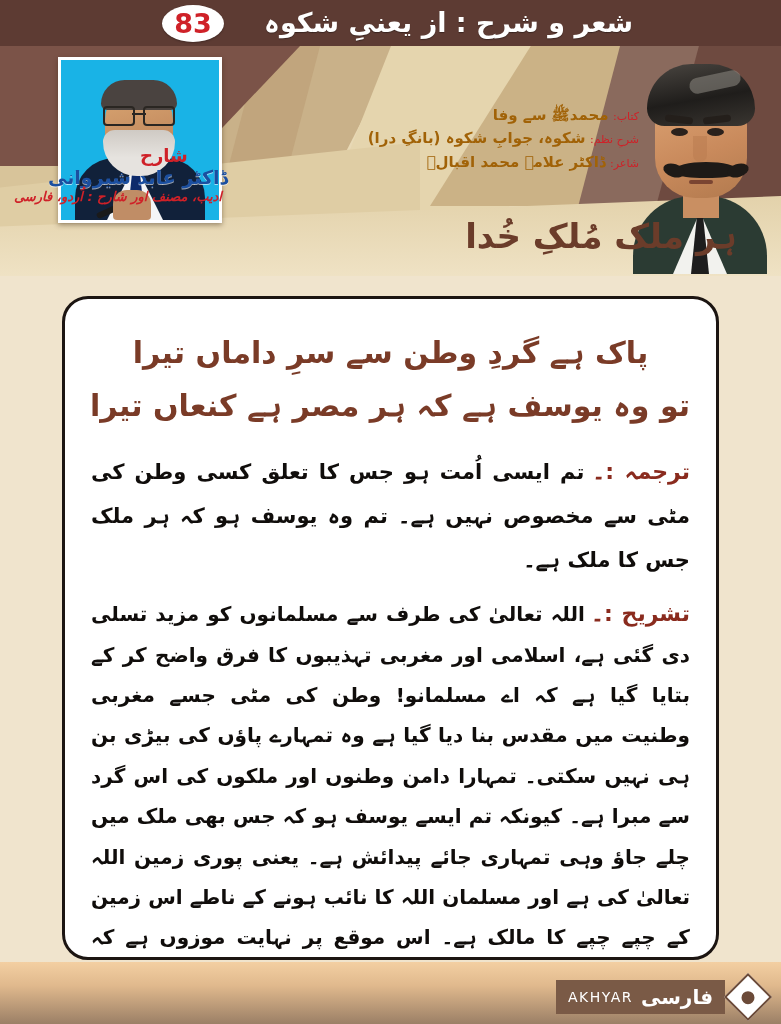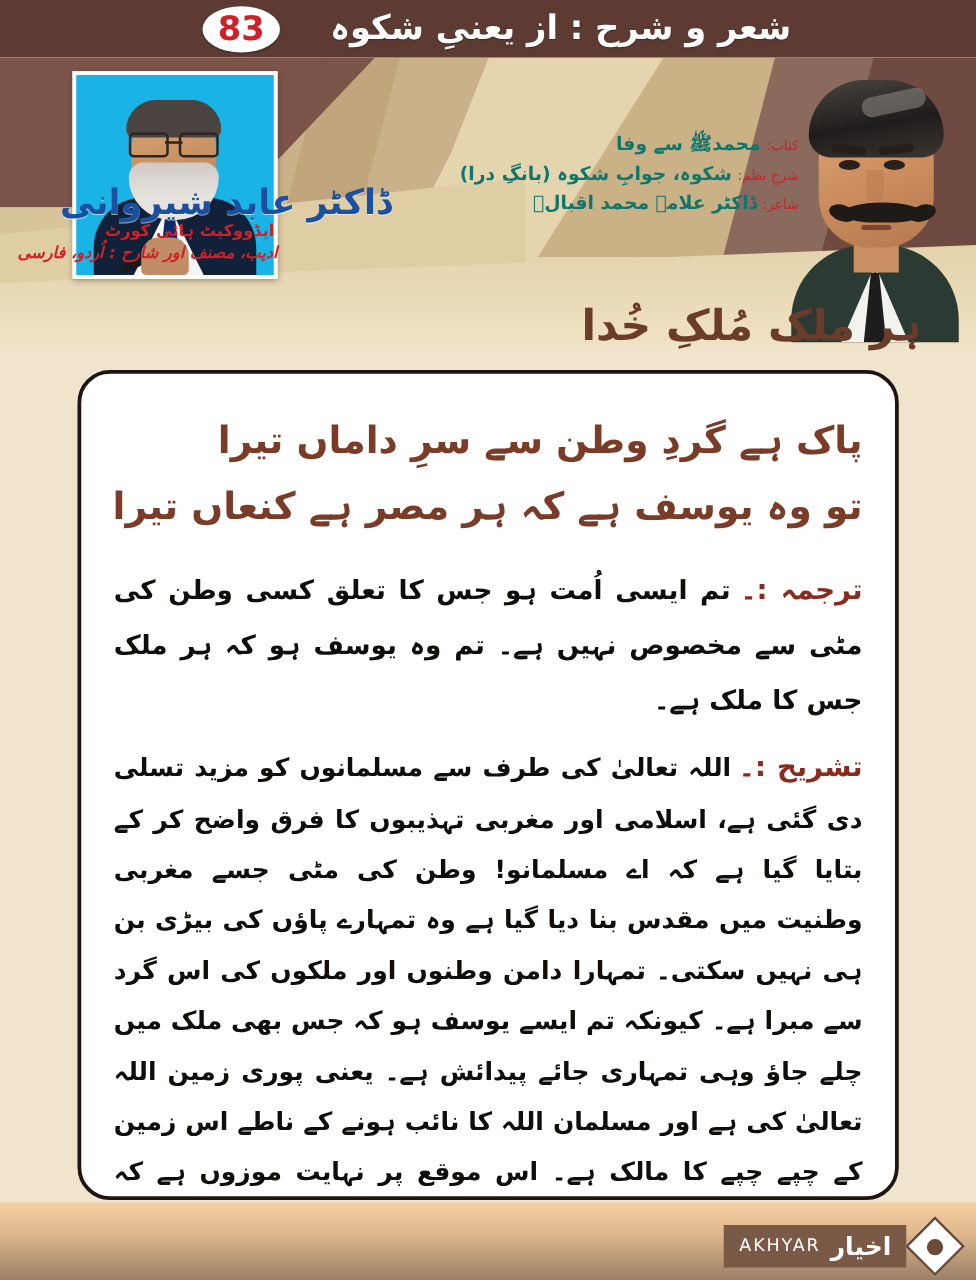--- a/index.html
+++ b/index.html
@@ -152,52 +152,52 @@
   
   .sharih-text{
     position:absolute;top:146px;left:0;width:420px;z-index:5;
     text-align:left;direction:rtl;padding-left:0;
   }
   .sh-label{
     color:#cf2128;font-size:18px;font-weight:bold;line-height:1.15;
     padding-right:0;text-align:left;margin-left:140px;
   }
   .sh-name{
-    color:#1b4fa0;font-size:28px;font-weight:bold;line-height:1.15;
+    color:#1b4fa0;font-size:19px;font-weight:bold;line-height:1.15;
     letter-spacing:.5px;text-align:left;margin-left:48px;
     text-shadow:0 1px 0 rgba(255,255,255,.6);
   }
   .sh-sub1{color:#cf2128;font-size:13px;font-weight:bold;line-height:1.3;text-align:left;margin-left:84px;}
   .sh-sub2{color:#cf2128;font-size:13px;font-weight:bold;line-height:1.3;text-align:left;margin-left:14px;font-style:italic;}
 
   
   .book-meta{
     position:absolute;top:104px;right:142px;z-index:5;
     direction:rtl;text-align:right;line-height:1.55;
   }
   .bm-row{font-size:14px;white-space:nowrap;color:#2a1d16;}
   .bm-key{color:#cf2128;font-size:11px;font-weight:normal;}
-  .bm-val{color:#0f766e;font-size:15px;font-weight:bold;}
+  .bm-val{color:#a16207;font-size:15px;font-weight:bold;}
 
   
   .page-heading{
-    position:absolute;top:240px;right:44px;z-index:5;
+    position:absolute;top:216px;right:44px;z-index:5;
     color:#6b3c2a;font-size:34px;font-weight:bold;direction:rtl;
     white-space:nowrap;letter-spacing:1px;
   }
 
   
   .content-card{
     position:absolute;top:296px;left:62px;width:657px;height:664px;
     background:#ffffff;border:3px solid #1c1512;border-radius:26px;
     z-index:5;box-sizing:border-box;padding:22px 26px 14px;
     direction:rtl;
   }
   .couplet{
-    color:#7a3b27;font-size:30px;font-weight:bold;
+    text-align:center;color:#7a3b27;font-size:30px;font-weight:bold;
     line-height:1.75;letter-spacing:1px;direction:rtl;margin:6px 0 18px;
   }
   .couplet div{white-space:nowrap;}
 
   .section{direction:rtl;text-align:justify;margin-bottom:12px;}
   .sec-label{color:#8a2b1e;font-weight:bold;font-size:22px;}
   .sec-body{color:#100d0b;font-size:20.5px;line-height:2.05;font-weight:600;}
   .tarjuma .sec-body{font-size:21px;line-height:2.1;}
   .tashreeh .sec-body{font-size:20px;line-height:2.02;}
 
@@ -281,22 +281,22 @@
         <i></i>
         <b></b>
         <i></i>
       </div>
       <div class="sp-pen"></div>
       <div class="sp-hand"></div>
     </div>
   </div>
 
   <div class="sharih-text">
+    <div class="sh-label">شارح</div>
     <div class="sh-name">ڈاکٹر عابد شیروانی</div>
-    <div class="sh-sub1">ایڈووکیٹ ہائی کورٹ</div>
     <div class="sh-sub2">ادیب، مصنف اور شارح : اُردو، فارسی</div>
   </div>
 
   <div class="book-meta">
     <div class="bm-row">
       <span class="bm-key">کتاب:</span>
       <span class="bm-val">محمدﷺ سے وفا</span>
     </div>
     <div class="bm-row">
       <span class="bm-key">شرحِ نظم:</span>
@@ -328,19 +328,19 @@
     </div>
 
   </div>
 
   <div class="footer-bar">
     <div class="footer-logo">
       <div class="fl-diamond">
         <i></i>
       </div>
       <div class="fl-plate">
-        <span class="fl-ur">اخیار</span>
+        <span class="fl-ur">فارسی</span>
         <span class="fl-en">AKHYAR</span>
       </div>
     </div>
   </div>
 
 </div>
 
 </body></html>

